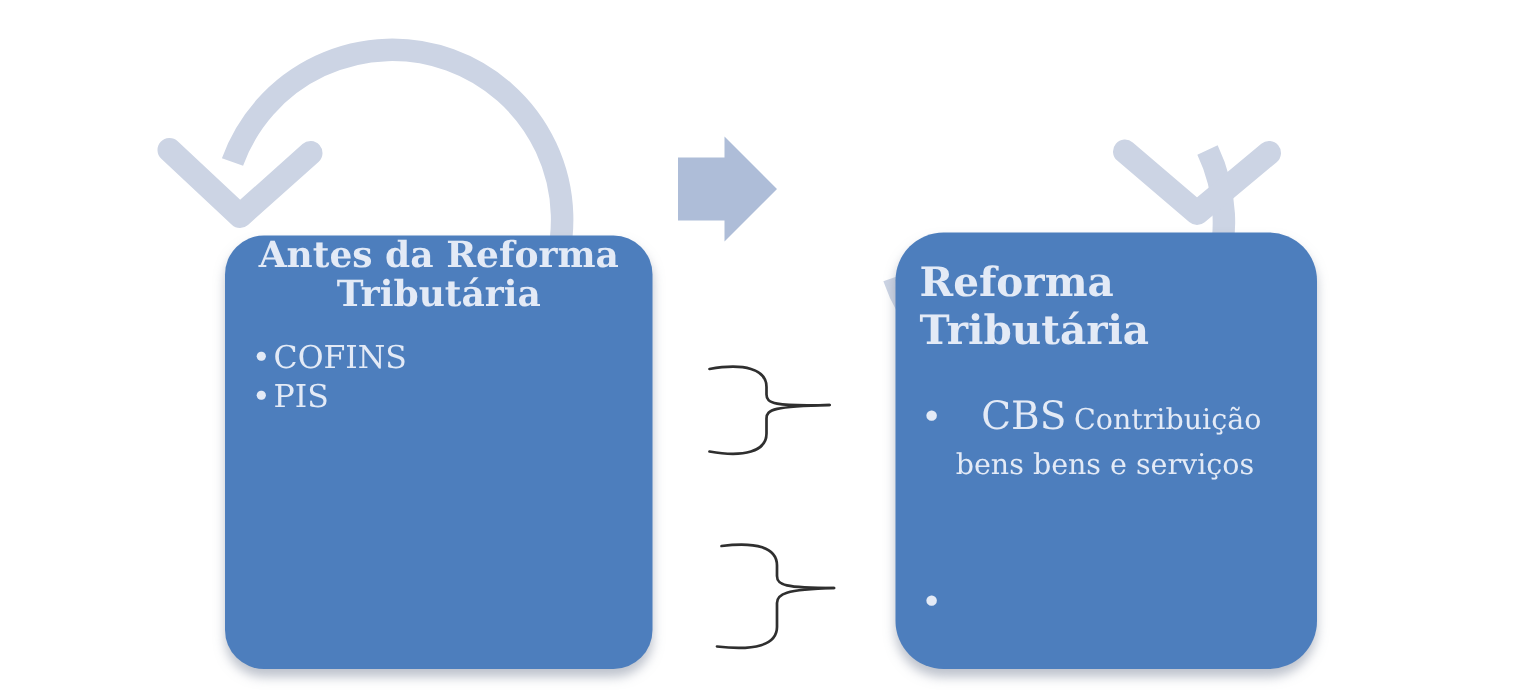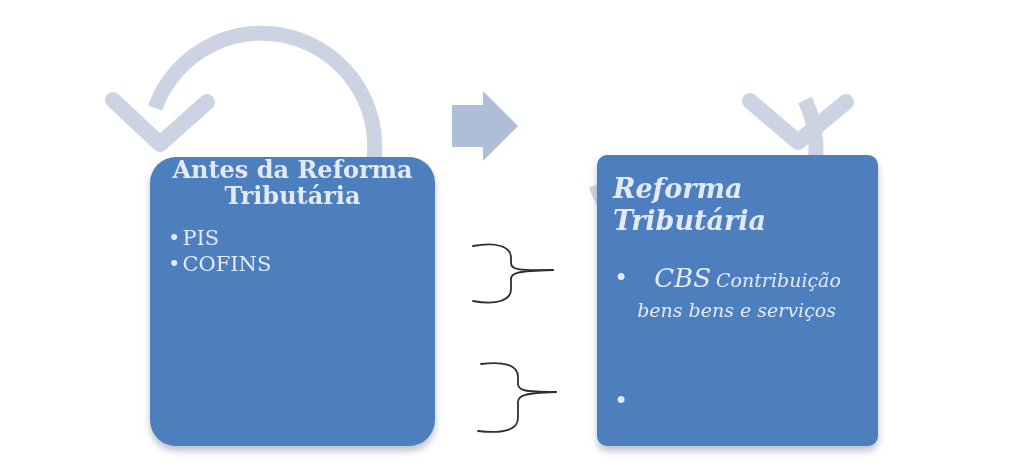--- a/index.html
+++ b/index.html
@@ -14,21 +14,21 @@
   body{background:var(--background);font-family:"DejaVu Serif","Liberation Serif",serif;}
   .canvas{
     position:relative;width:1024px;height:466px;background:var(--background);overflow:hidden;
   }
   .decor-layer{position:absolute;left:0;top:0;z-index:0;}
   .box{
     position:absolute;z-index:1;background:var(--box-fill);color:var(--box-text);
     box-shadow:0 5px 7px rgba(125,135,155,.5);
   }
   .box-before{left:150px;top:157px;width:285px;height:289px;border-radius:26px;}
-  .box-after{left:597px;top:155px;width:281px;height:291px;border-radius:10px;font-style:italic;}
+  .box-after{left:597px;top:155px;width:281px;height:291px;border-radius:32px;}
 
   .box-before .box-title{
     text-align:center;font-size:24px;font-weight:bold;line-height:1.1;padding-top:0;
   }
   .tax-list{margin:0;padding:0 10px 0 18px;font-size:21px;line-height:26px;list-style:none;}
   .tax-list.first{margin-top:15px;}
   .tax-list.second{margin-top:60px;}
   .tax-list li{white-space:nowrap;}
   .tax-list .dot{margin-right:2px;}
 
@@ -73,22 +73,22 @@
       <path d="M 478 431 C 503 434 518 430 518 418 L 518 402 C 518 396 523 393 556 392"></path>
     </g>
   </svg>
 
   <div class="box box-before">
     <div class="box-title">
       <div>Antes da Reforma</div>
       <div>Tributária</div>
     </div>
     <ul class="tax-list first">
+      <li><span class="dot">•</span><span>COFINS</span></li>
       <li><span class="dot">•</span><span>PIS</span></li>
-      <li><span class="dot">•</span><span>COFINS</span></li>
     </ul>
     <ul class="tax-list second">
     </ul>
   </div>
 
   <div class="box box-after">
     <div class="box-title">
       <div>Reforma</div>
       <div>Tributária</div>
     </div>

